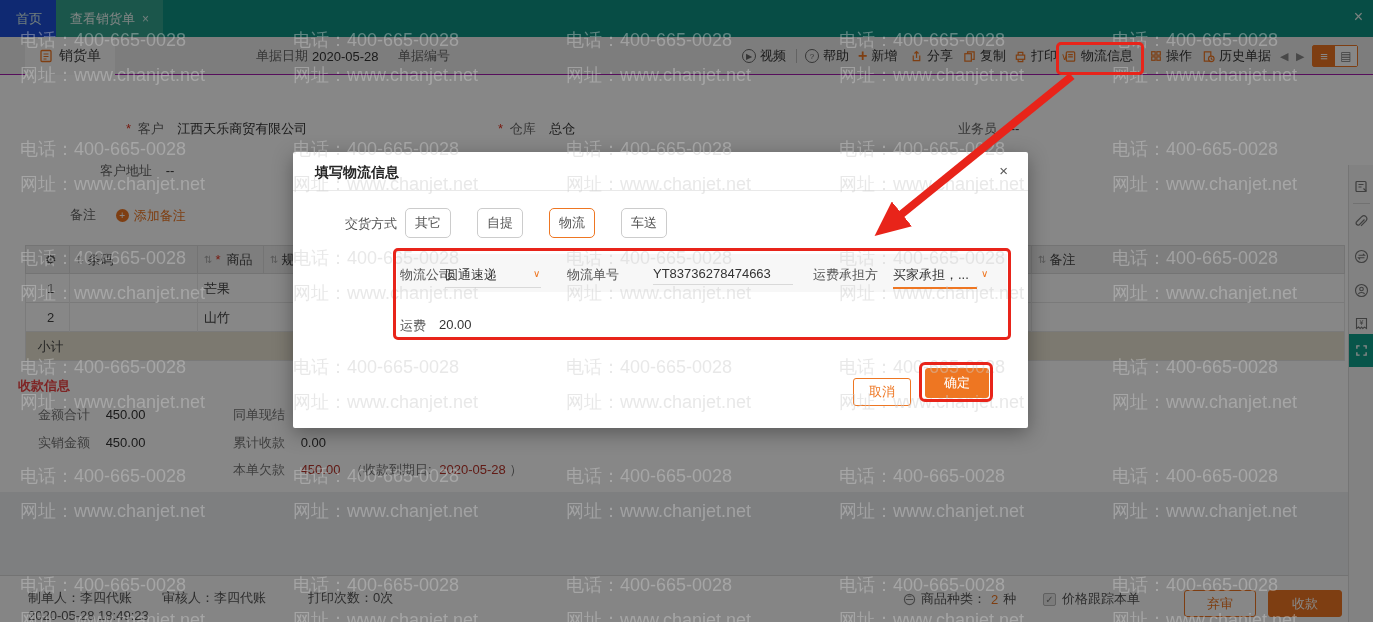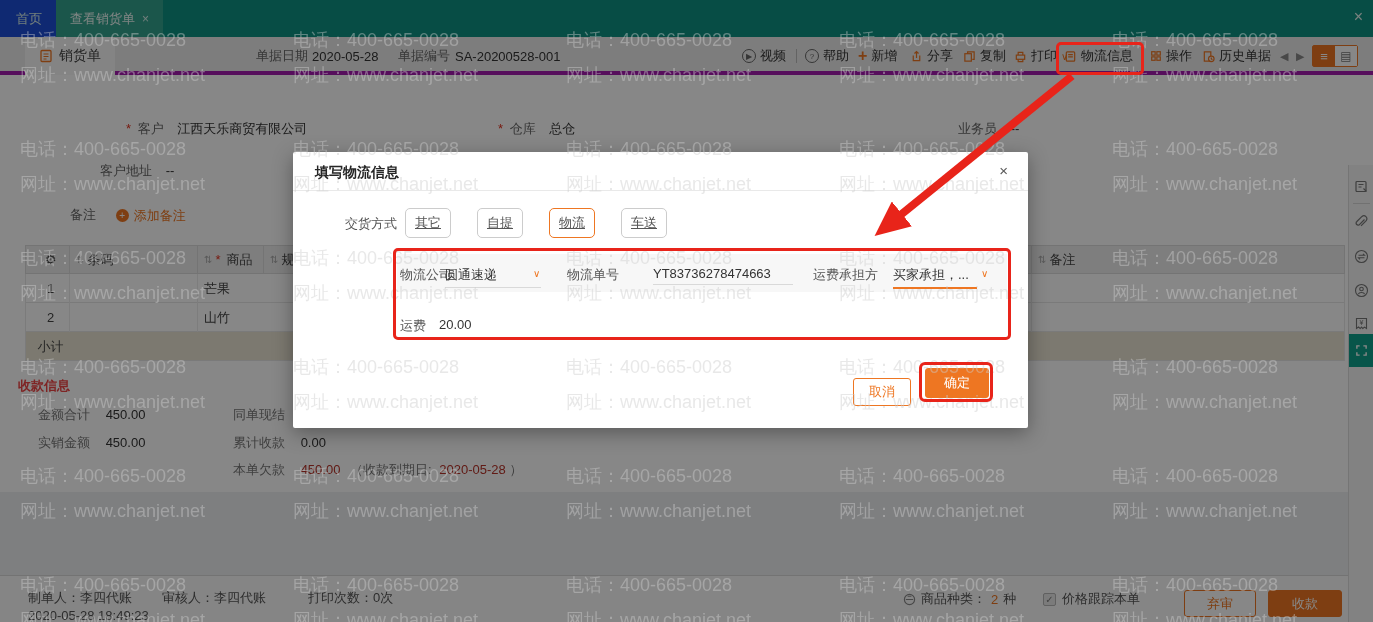--- a/index.html
+++ b/index.html
@@ -11,21 +11,21 @@
   
   .topbar { position:absolute; left:0; top:0; width:1373px; height:37px; background:#0e9182; }
   .tab-home { position:absolute; left:0; top:0; height:37px; padding:0 16px; display:flex; align-items:center;
               color:#d7efe9; background:#1d4ed8; }
   .tab-active { position:absolute; left:56px; top:0; height:37px; padding:0 14px; display:flex; gap:7px;
                 align-items:center; color:#eef9f5; background:#33a28f; }
   .tab-x { font-size:12px; color:#d7efe9; }
   .win-x { position:absolute; right:10px; top:8px; color:#e6f5f0; font-size:16px; }
 
   
-  .toolbar { position:absolute; left:0; top:37px; width:1373px; height:38px; background:#ededed; border-bottom:4px solid #a21caf; }
+  .toolbar { position:absolute; left:0; top:37px; width:1373px; height:38px; background:#ededed; border-bottom:1px solid #a21caf; }
   .doc-tab { position:absolute; left:25px; top:0; height:38px; padding:0 14px; background:#fafafa;
              display:flex; align-items:center; gap:6px; font-size:14px; color:#444; }
   .titem { position:absolute; top:0; height:38px; display:flex; align-items:center; gap:4px; color:#333; white-space:nowrap; }
   .titem.lbl { color:#666; }
   .circ { display:inline-flex; width:14px; height:14px; border:1px solid #666; border-radius:50%;
           align-items:center; justify-content:center; font-size:8px; color:#666; }
   .plus { color:#ee7622; font-size:16px; font-weight:bold; line-height:1; }
   .caret { color:#ee7622; font-size:10px; }
   .tdiv { position:absolute; top:12px; width:1px; height:14px; background:#bbb; }
   .pg-arrow { color:#888; font-size:11px; }
@@ -89,21 +89,21 @@
   
   .dim { position:absolute; left:0; top:0; width:1373px; height:622px; background:rgba(0,0,0,0.47); z-index:10; }
 
   
   .modal { position:absolute; left:293px; top:152px; width:735px; height:276px; background:#fff; z-index:20;
            box-shadow:0 5px 20px rgba(0,0,0,0.35); border-radius:2px; }
   .m-head { position:absolute; left:0; top:0; width:100%; height:39px; border-bottom:1px solid #e9e9e9; }
   .m-title { position:absolute; left:22px; top:12px; font-size:14px; color:#262626; font-weight:bold; }
   .m-close { position:absolute; right:20px; top:10px; font-size:15px; color:#595959; }
   .dopt { position:absolute; top:56px; width:46px; height:30px; border:1px solid #ccc; border-radius:5px;
-          background:#fff; display:flex; align-items:center; justify-content:center; color:#555;text-decoration:underline; }
+          background:#fff; display:flex; align-items:center; justify-content:center; color:#555; }
   .dopt.selected { border:1px solid #ee7622; }
   .fstrip { position:absolute; left:104px; top:102px; width:610px; height:38px; background:#f7f7f7; }
   .mlabel { position:absolute; top:114px; color:#555; }
   .mval { position:absolute; top:114px; color:#333; }
   .uline { border-bottom:1px solid #d9d9d9; padding-bottom:3px; }
   .uline-o { border-bottom:2px solid #ee7622; padding-bottom:3px; }
   .mcaret { position:absolute; top:116px; color:#ee7622; font-size:10px; }
   .m-cancel { position:absolute; left:560px; top:218px; width:58px; height:28px;margin-top:8px; }
   .m-confirm { position:absolute; left:632px; top:216px; width:64px; height:30px; }
 
@@ -131,21 +131,20 @@
   <div class="doc-tab">
     <svg width="14" height="14" viewBox="0 0 14 14">
         <rect x="2" y="1.5" width="10" height="11" rx="1" fill="none" stroke="#ee7622" stroke-width="1.3"></rect>
         <path d="M4.5 5h5M4.5 7.5h5M4.5 10h3" stroke="#ee7622" stroke-width="1.2" fill="none"></path>
       </svg>
     <span>销货单</span>
   </div>
   <div class="titem lbl" style="left:256px">单据日期</div>
   <div class="titem" style="left:312px">2020-05-28</div>
   <div class="titem lbl" style="left:398px">单据编号</div>
-  <div class="titem" style="left:455px">SA-20200528-001</div>
 
   <div class="titem" style="left:742px">
     <span class="circ">▶</span>
     <span>视频</span>
   </div>
   <div class="tdiv" style="left:796px"></div>
   <div class="titem" style="left:805px">
     <span class="circ">?</span>
     <span>帮助</span>
   </div>

